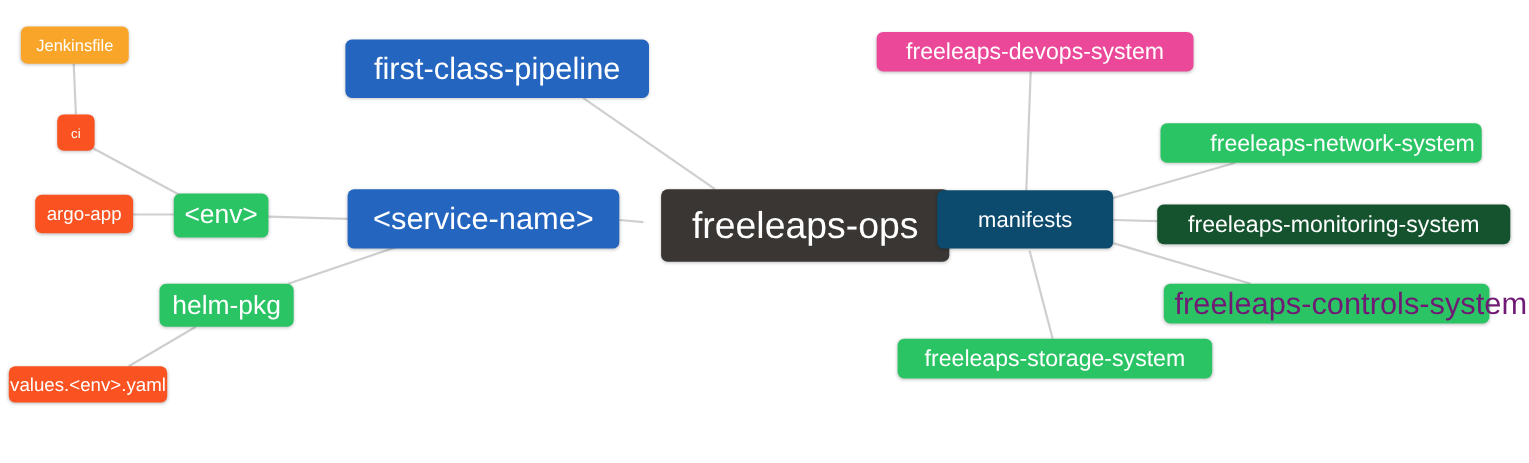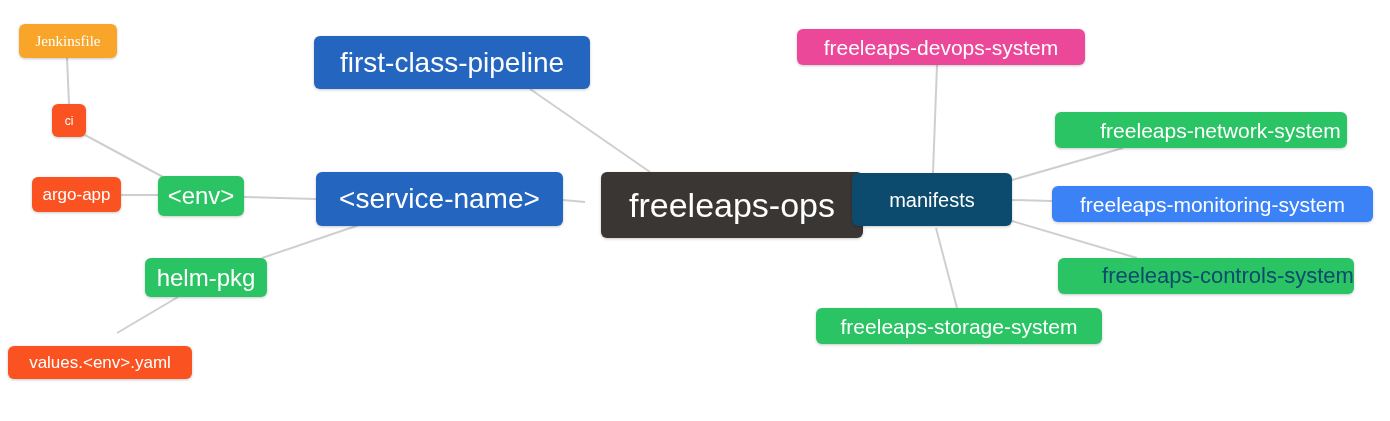--- a/index.html
+++ b/index.html
@@ -51,29 +51,29 @@
       <line x1="530" y1="89" x2="650" y2="172" stroke="#cfcfcf" stroke-width="2"></line>
       <line x1="563" y1="200" x2="585" y2="202" stroke="#cfcfcf" stroke-width="2"></line>
       <line x1="847" y1="202" x2="852" y2="202" stroke="#cfcfcf" stroke-width="2"></line>
       <line x1="933" y1="173" x2="937" y2="65" stroke="#cfcfcf" stroke-width="2"></line>
       <line x1="1012" y1="180" x2="1123" y2="148" stroke="#cfcfcf" stroke-width="2"></line>
       <line x1="1012" y1="200" x2="1052" y2="201" stroke="#cfcfcf" stroke-width="2"></line>
       <line x1="1012" y1="221" x2="1137" y2="258" stroke="#cfcfcf" stroke-width="2"></line>
       <line x1="936" y1="228" x2="957" y2="308" stroke="#cfcfcf" stroke-width="2"></line>
     </svg>
   <div id="node-layer">
-      <div class="node" style="left: 19px; top: 24px; width: 98px; height: 34px; font-size: 15px; background: rgb(248, 165, 42); color: rgb(255, 255, 255); font-family: Liberation Serif, serif;">Jenkinsfile</div>
+      <div class="node" style="left: 19px; top: 24px; width: 98px; height: 34px; font-size: 15px; background: rgb(248, 165, 42); color: rgb(255, 255, 255);">Jenkinsfile</div>
       <div class="node" style="left: 52px; top: 104px; width: 34px; height: 33px; font-size: 12px; background: rgb(250, 82, 32); color: rgb(255, 255, 255);">ci</div>
       <div class="node" style="left: 32px; top: 177px; width: 89px; height: 35px; font-size: 17px; background: rgb(250, 82, 32); color: rgb(255, 255, 255);">argo-app</div>
       <div class="node" style="left: 158px; top: 176px; width: 86px; height: 40px; font-size: 24px; background: rgb(43, 196, 101); color: rgb(255, 255, 255);">&lt;env&gt;</div>
       <div class="node" style="left: 145px; top: 258px; width: 122px; height: 39px; font-size: 24px; background: rgb(43, 196, 101); color: rgb(255, 255, 255);">helm-pkg</div>
-      <div class="node" style="left: 8px; top: 346px; width: 184px; height: 33px; font-size: 17px; background: rgb(250, 82, 32); color: rgb(255, 255, 255);">values.&lt;env&gt;.yaml</div>
+      <div class="node" style="left: 8px; top: 333px; width: 144px; height: 33px; font-size: 17px; background: rgb(250, 82, 32); color: rgb(255, 255, 255);">values.&lt;env&gt;.yaml</div>
       <div class="node" style="left: 314px; top: 36px; width: 276px; height: 53px; font-size: 28px; background: rgb(36, 101, 192); color: rgb(255, 255, 255);">first-class-pipeline</div>
       <div class="node" style="left: 316px; top: 172px; width: 247px; height: 54px; font-size: 28px; background: rgb(36, 101, 192); color: rgb(255, 255, 255);">&lt;service-name&gt;</div>
       <div class="node" style="left: 585px; top: 172px; width: 262px; height: 66px; font-size: 34px; background: rgb(58, 54, 52); color: rgb(255, 255, 255); margin-left: 16px;">freeleaps-ops</div>
       <div class="node" style="left: 852px; top: 173px; width: 160px; height: 53px; font-size: 20px; background: #0c4a6e; color: rgb(255, 255, 255);">manifests</div>
       <div class="node" style="left: 797px; top: 29px; width: 288px; height: 36px; font-size: 21px; background: #ec4899; color: rgb(255, 255, 255);">freeleaps-devops-system</div>
       <div class="node" style="left: 1055px; top: 112px; width: 292px; height: 36px; font-size: 21px; background: rgb(43, 196, 101); color: rgb(255, 255, 255); padding-left: 39px;">freeleaps-network-system</div>
-      <div class="node" style="left: 1052px; top: 186px; width: 321px; height: 36px; font-size: 21px; background: #3b82f6; color: rgb(255, 255, 255);">freeleaps-monitoring-system</div>
-      <div class="node" style="left: 1058px; top: 258px; width: 296px; height: 36px; font-size: 22px; background: rgb(43, 196, 101); color: #0c4a6e; padding-left: 44px;">freeleaps-controls-system</div>
+      <div class="node" style="left: 1052px; top: 186px; width: 321px; height: 36px; font-size: 21px; background: #14532d; color: rgb(255, 255, 255);">freeleaps-monitoring-system</div>
+      <div class="node" style="left: 1058px; top: 258px; width: 296px; height: 36px; font-size: 28px; background: rgb(43, 196, 101); color: #701a75; padding-left: 44px;">freeleaps-controls-system</div>
       <div class="node" style="left: 816px; top: 308px; width: 286px; height: 36px; font-size: 21px; background: rgb(43, 196, 101); color: rgb(255, 255, 255);">freeleaps-storage-system</div>
     </div>
 </div>
 
 </body></html>

